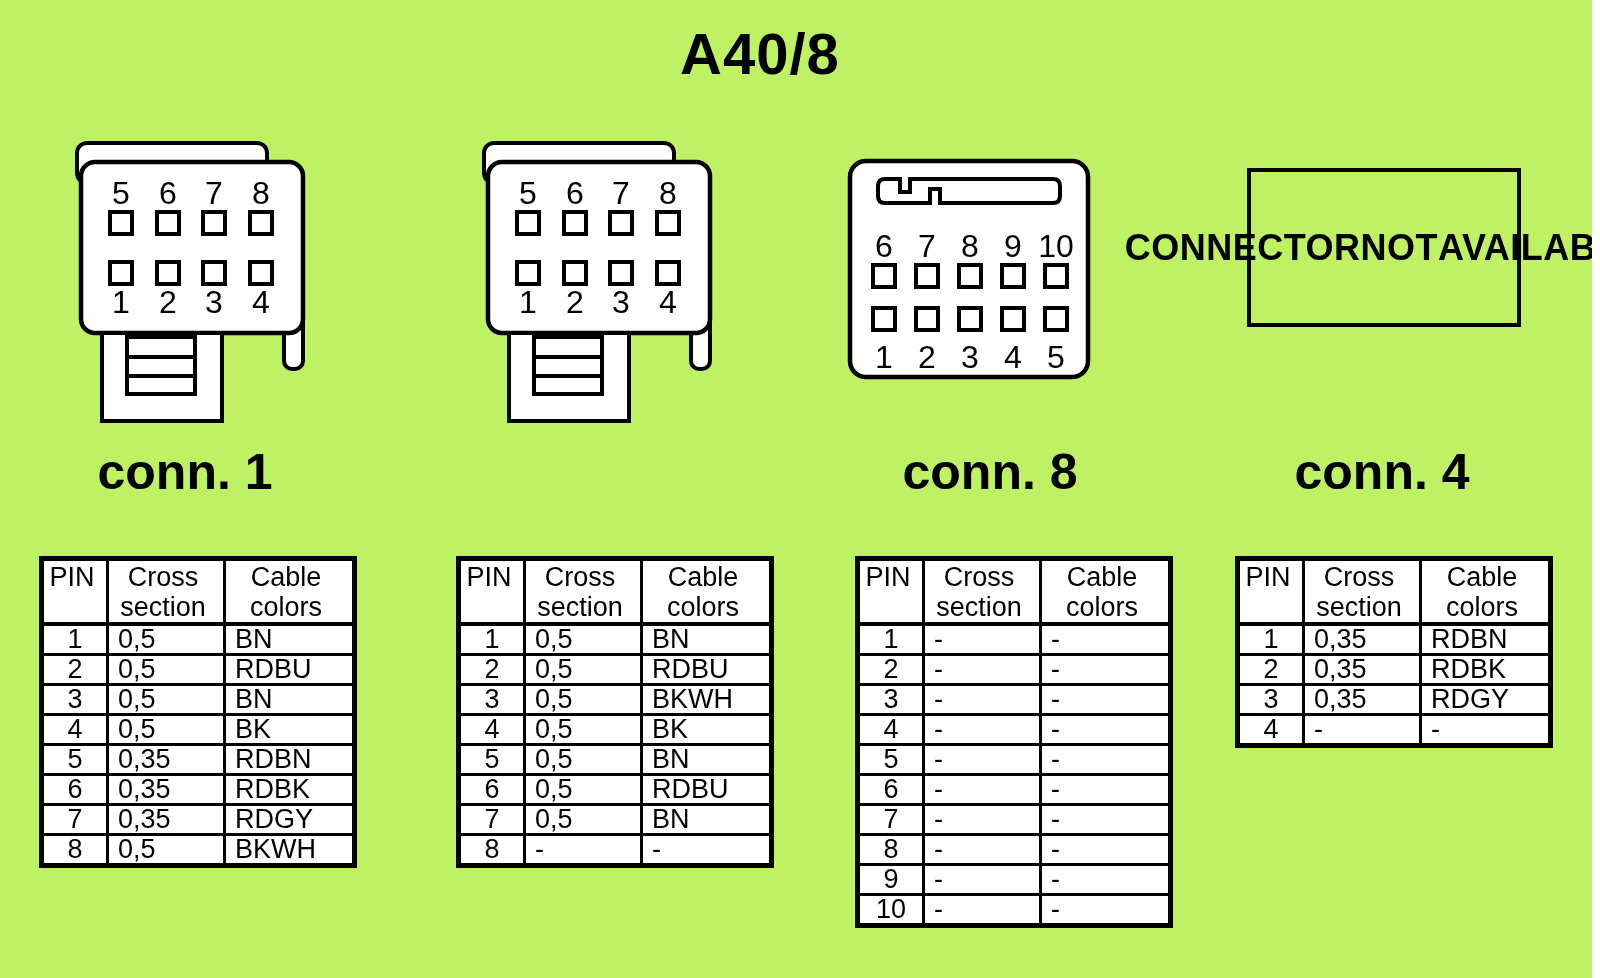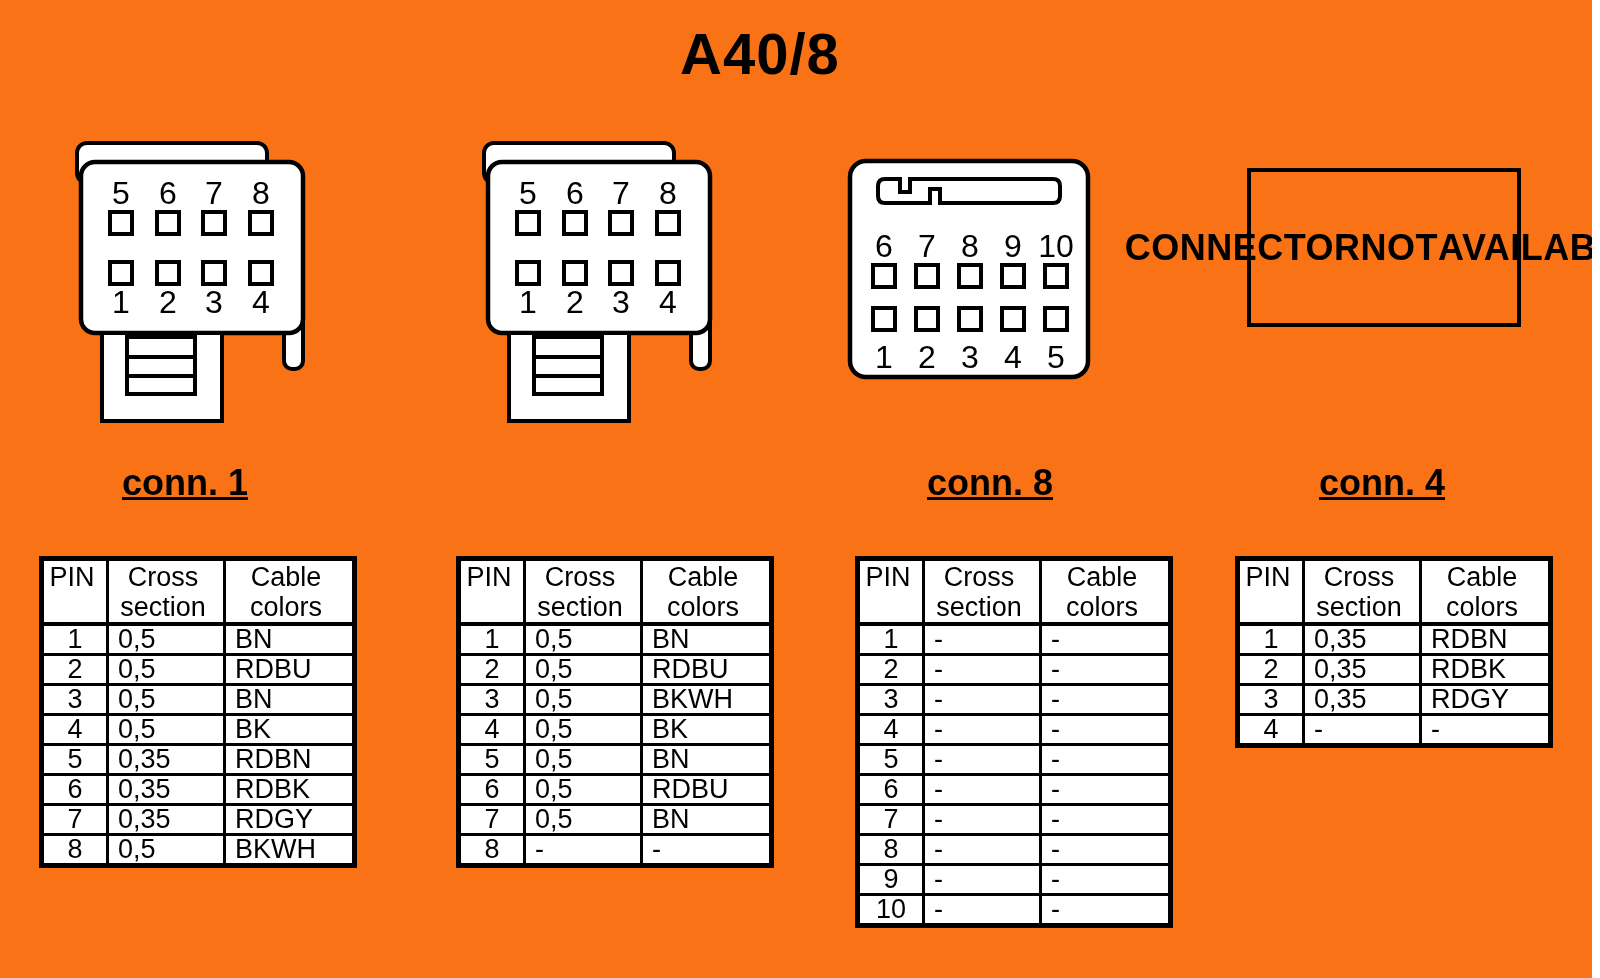--- a/index.html
+++ b/index.html
@@ -1,26 +1,26 @@
 <!DOCTYPE html>
 <html><head>
 <meta charset="utf-8">
 <style>
   html,body { margin:0; padding:0; background:#ffffff; }
   .page {
-    position:relative; width:1592px; height:978px; background:#f97316;
+    position:relative; width:1592px; height:978px; background:#bef264;
     font-family:"Liberation Sans", sans-serif; color:#000000; overflow:hidden;
   }
   .title {
     position:absolute; left:599px; top:20px; width:322px;
     font-size:58px; font-weight:bold; text-align:center; letter-spacing:1px;
   }
   .conn-label {
-    position:absolute; top:462px; width:320px;
-    font-size:36px; font-weight:bold; text-align:center; white-space:nowrap;text-decoration:underline;
+    position:absolute; top:443px; width:320px;
+    font-size:50px; font-weight:bold; text-align:center; white-space:nowrap;
   }
   .conn-label.c1 { left:25px; }
   .conn-label.c2 { left:445px; }
   .conn-label.c3 { left:830px; }
   .conn-label.c4 { left:1222px; }
 
   svg.conn-drawing { position:absolute; }
   svg .sh { fill:#ffffff; stroke:#000000; stroke-width:4; }
   svg .body { stroke-width:4.5; }
   svg .ln { stroke:#000000; stroke-width:4; }

